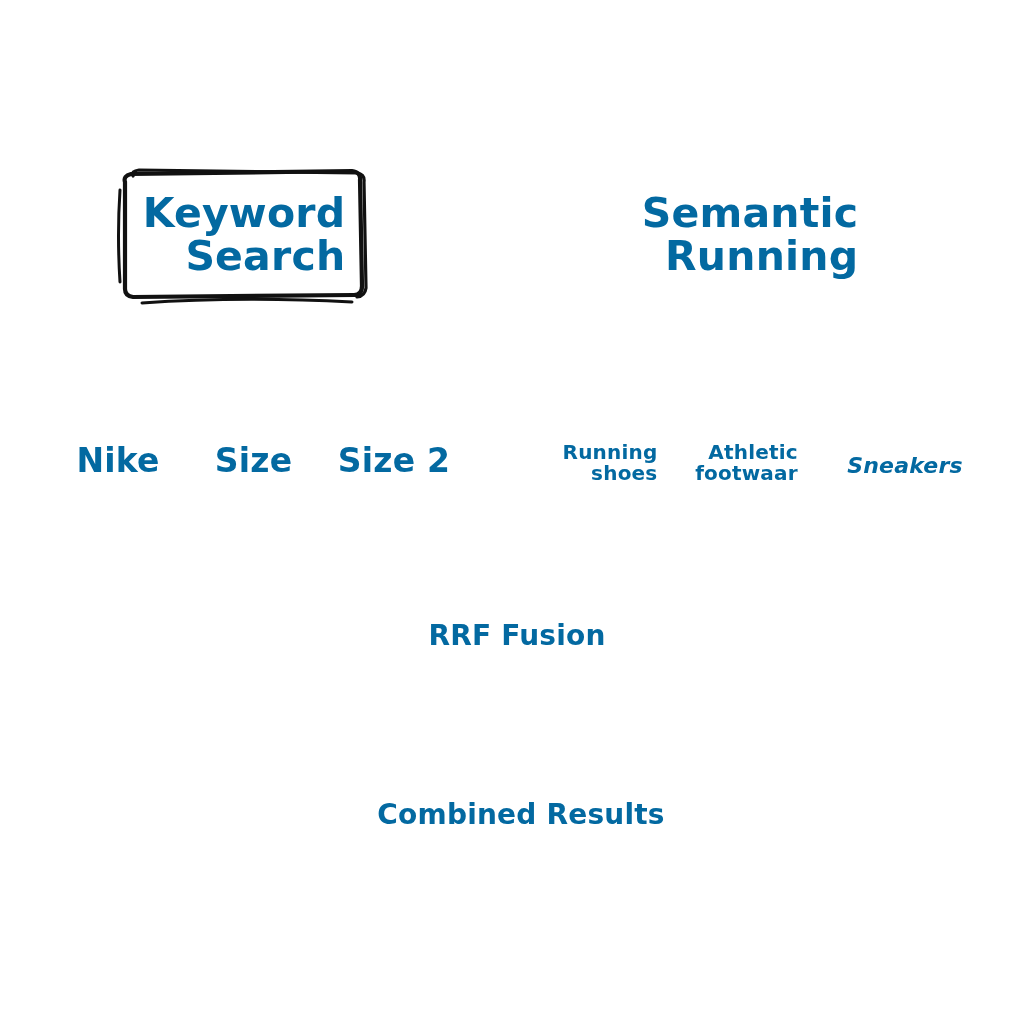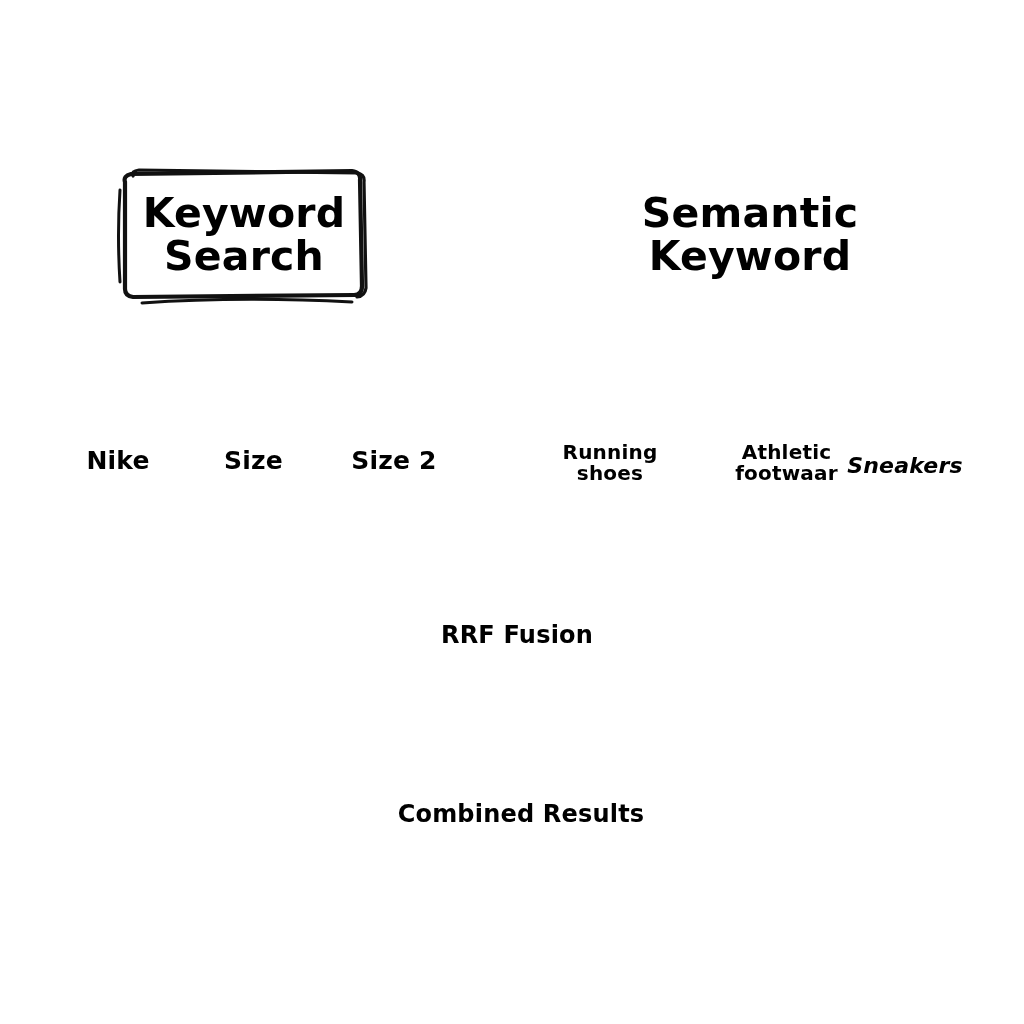--- a/index.html
+++ b/index.html
@@ -18,33 +18,33 @@
     position: absolute;
     inset: 0;
     width: 1024px;
     height: 1024px;
   }
   .node-label {
     position: absolute;
     display: flex;
     align-items: center;
     justify-content: center;
-    text-align: center;
-    color: #000000;
+    text-align: right;
+    color: #0369a1;
     font-family: "DejaVu Sans", sans-serif;
     font-weight: 700;
     letter-spacing: 0.2px;
     line-height: 1.06;
     pointer-events: none;
     white-space: pre-line;
     box-sizing: border-box;
   }
   .lg   { font-size: 41px; }
-  .md   { font-size: 24px; }
-  .sm   { font-size: 25px; }
+  .md   { font-size: 28px; }
+  .sm   { font-size: 33px; }
   .xs   { font-size: 20px; }
   .sk   { font-size: 22px; font-style: italic; }
 </style>
 </head>
 <body>
 
 
 
 <svg id="canvas" viewBox="0 0 1024 1024">
   <defs>
@@ -66,21 +66,21 @@
 Search</div>
 
   
   <g>
     <path d="M630,182 Q628,176 636,174 L858,171 Q867,172 866,180 L868,286 Q868,295 860,295 L638,297 Q630,296 630,289 Z" fill="#ffffff" stroke="#111111" stroke-width="4.2" stroke-linejoin="round" stroke-linecap="round">
     <path d="M638,176 Q636,171 644,170 L862,173 Q870,174 869,182 L872,288 Q871,296 863,297" fill="none" stroke="#111111" stroke-width="3.2" stroke-linecap="round">
     <path d="M625,190 Q622,235 625,282" fill="none" stroke="#111111" stroke-width="3" stroke-linecap="round">
     <path d="M648,303 Q745,296 858,302" fill="none" stroke="#111111" stroke-width="3" stroke-linecap="round">
   </path></path></path></path></g>
   <div class="node-label lg" style="left:630px; top:174px; width:240px; height:122px;">Semantic
-Keyword</div>
+Running</div>
 
   
   <g>
     <path d="M186,315 L139,402" fill="none" stroke="#111111" stroke-width="4" stroke-dasharray="16 13" stroke-linecap="round" marker-end="url(#ah)">
   </path></g>
   <g>
     <path d="M245,313 L246,403" fill="none" stroke="#111111" stroke-width="4" stroke-dasharray="16 13" stroke-linecap="round" marker-end="url(#ah)">
   </path></g>
   <g>
     <path d="M314,314 L366,404" fill="none" stroke="#111111" stroke-width="4" stroke-dasharray="16 13" stroke-linecap="round" marker-end="url(#ah)">
@@ -131,21 +131,21 @@
   </path></path></path></path></g>
   <div class="node-label xs" style="left:549px; top:431px; width:122px; height:64px;">Running
 shoes</div>
 
   <g>
     <path d="M692,437 Q691,432 697,431 L810,429 Q817,430 816,436 L817,489 Q817,495 811,495 L698,497 Q692,496 692,491 Z" fill="#ffffff" stroke="#111111" stroke-width="3.6" stroke-linejoin="round">
     <path d="M699,433 Q697,428 704,428 L814,431 Q820,432 819,437 L821,491 Q820,497 814,497" fill="none" stroke="#111111" stroke-width="2.6" stroke-linecap="round">
     <path d="M688,443 Q686,462 688,486" fill="none" stroke="#111111" stroke-width="2.6" stroke-linecap="round">
     <path d="M703,502 Q758,497 814,501" fill="none" stroke="#111111" stroke-width="2.6" stroke-linecap="round">
   </path></path></path></path></g>
-  <div class="node-label xs" style="left:724px; top:431px; width:125px; height:64px;">Athletic
+  <div class="node-label xs" style="left:684px; top:431px; width:125px; height:64px;">Athletic
 footwaar</div>
 
   <g>
     <path d="M840,446 Q839,441 845,440 L963,438 Q970,439 969,445 L970,486 Q970,492 964,492 L846,494 Q840,493 840,488 Z" fill="#ffffff" stroke="#111111" stroke-width="3.6" stroke-linejoin="round">
     <path d="M847,442 Q845,437 852,437 L967,440 Q973,441 972,446 L974,488 Q973,494 967,494" fill="none" stroke="#111111" stroke-width="2.6" stroke-linecap="round">
     <path d="M836,452 Q834,467 836,483" fill="none" stroke="#111111" stroke-width="2.6" stroke-linecap="round">
     <path d="M851,499 Q910,494 967,498" fill="none" stroke="#111111" stroke-width="2.6" stroke-linecap="round">
   </path></path></path></path></g>
   <div class="node-label sk" style="left:840px; top:440px; width:130px; height:52px;">Sneakers</div>
 

